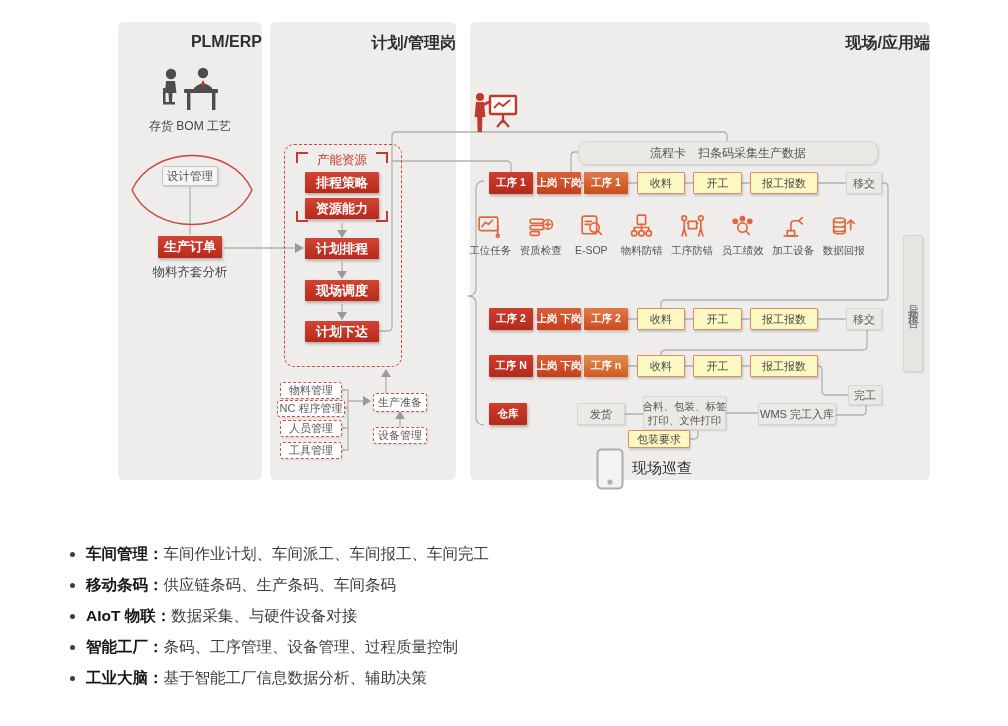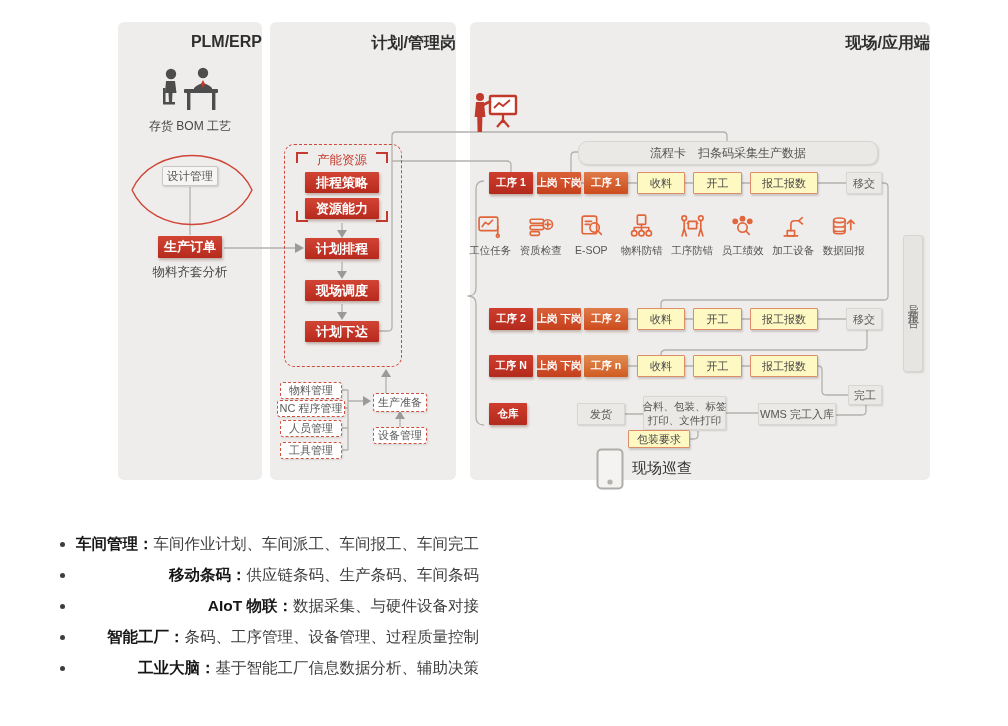--- a/index.html
+++ b/index.html
@@ -28,21 +28,21 @@
   .corner.tr{border-right:2px solid #c63a2d;border-top:2px solid #c63a2d;}
   .corner.bl{border-left:2px solid #c63a2d;border-bottom:2px solid #c63a2d;}
   .corner.br{border-right:2px solid #c63a2d;border-bottom:2px solid #c63a2d;}
   .dashedbox{position:absolute;border:1.4px dashed #d0483a;border-radius:10px;}
   .iconrow{position:absolute;left:465px;top:213px;width:404px;display:flex;}
   .iconcell{width:50.5px;display:flex;flex-direction:column;align-items:center;}
   .iconcell .cap{font-size:10.5px;color:#555;margin-top:4px;}
   .vbar{position:absolute;background:#e6e5e2;border:1px solid #d6d5d2;border-radius:3px;
       box-shadow:1px 1px 2px rgba(0,0,0,.12);display:flex;align-items:center;justify-content:center;}
   .vbar span{writing-mode:vertical-rl;letter-spacing:4px;font-size:11px;color:#666;}
-  ul.bullets{position:absolute;left:52px;top:528px;margin:6px;padding-left:18px;text-align:right;}
+  ul.bullets{position:absolute;left:52px;top:528px;margin:16px;padding-left:18px;}
   ul.bullets li{font-size:15.5px;line-height:20px;margin-bottom:11px;color:#3d3d3d;}
   ul.bullets b{color:#161616;}
 </style>
 </head>
 <body>
 
 <div class="page">
 
   <div class="panel" style="left:118px;width:144px"></div>
   <div class="panel" style="left:270px;width:186px"></div>

